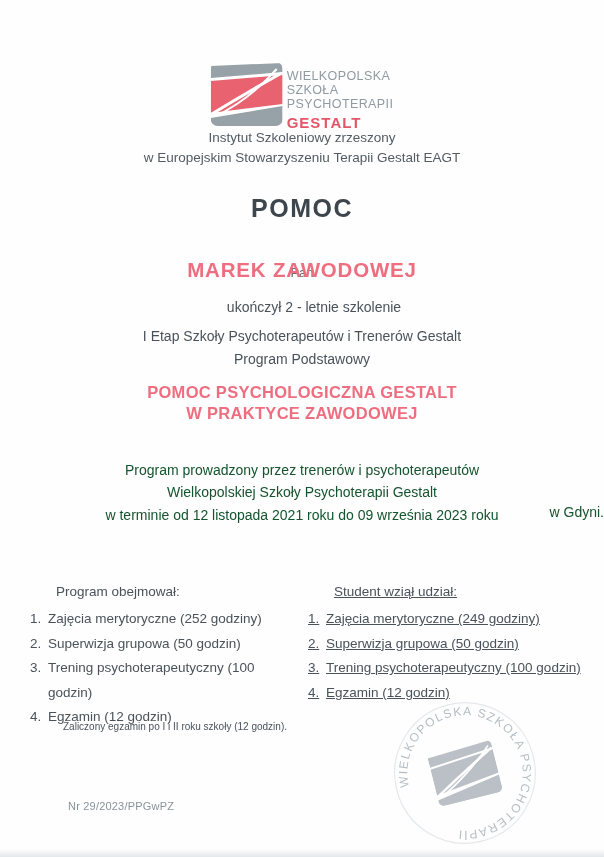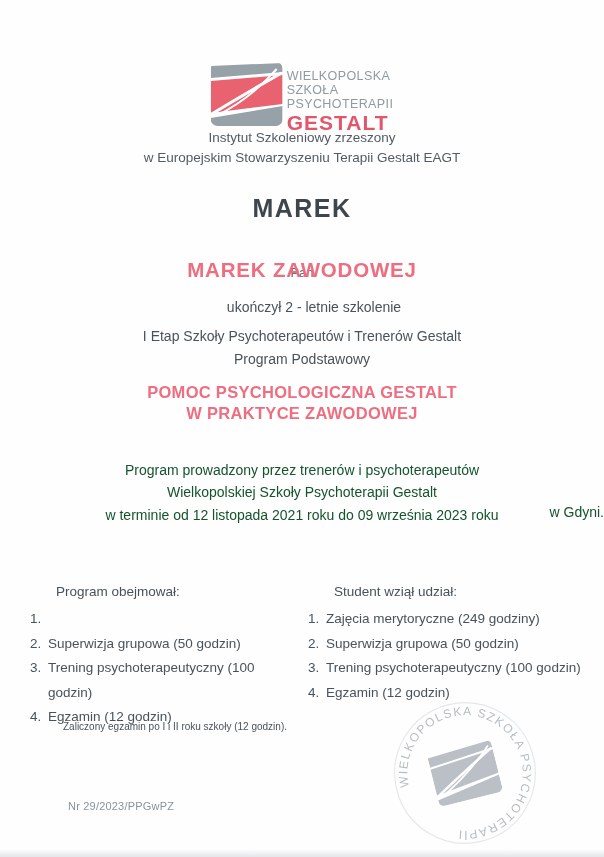--- a/index.html
+++ b/index.html
@@ -12,33 +12,33 @@
     color:#49525a;
   }
   .cline{position:absolute;left:0;width:100%;text-align:center;}
 
   
   .logo{position:absolute;top:61px;left:50%;transform:translateX(-50%);
         display:flex;align-items:flex-start;gap:4px;}
   .logo-mark{width:72px;height:68px;flex:0 0 auto;}
   .logo-text{padding-top:8px;}
   .logo-line{font-size:12.5px;line-height:14px;color:#909aa1;letter-spacing:0.4px;}
-  .logo-brand{font-size:21px;line-height:22px;font-weight:bold;color:#e4556a;letter-spacing:1px;margin-top:1px;}
+  .logo-brand{font-size:15px;line-height:22px;font-weight:bold;color:#e4556a;letter-spacing:1px;margin-top:1px;}
 
   .institute{font-size:13.5px;line-height:17px;color:#525b63;}
   .title{font-size:25px;font-weight:bold;letter-spacing:1.5px;color:#3e464d;}
   .salutation{font-size:13px;color:#5b646b;margin-top:24px;}
   .recipient{font-size:20.5px;font-weight:bold;color:#ee6e80;letter-spacing:0.8px;}
   .course{font-size:14px;line-height:23px;color:#49525a;}
   .program-title{font-size:16.5px;line-height:21px;font-weight:bold;color:#ee6e80;letter-spacing:0.3px;}
   .details{font-size:14px;line-height:22.5px;color:#14532d;}
 
   .col{position:absolute;top:583px;font-size:13.5px;color:#49525a;}
   .col-left{left:30px;width:272px;}
-  .col-right{left:308px;width:280px;}
+  .col-right{left:308px;width:280px;text-decoration:underline;}
   .col-heading{margin:0 0 6px 26px;line-height:18px;}
   .li{display:flex;line-height:24.5px;}
   .li .num{width:18px;flex:0 0 auto;}
 
   .exam-note{position:absolute;top:721px;left:63px;font-size:10px;color:#49525a;}
   .doc-number{position:absolute;top:800px;left:68px;font-size:11px;color:#8a939a;letter-spacing:0.2px;}
 
   
   .stamp{position:absolute;top:696px;left:388px;width:154px;height:154px;
          transform:rotate(-14deg);opacity:0.8;}
@@ -72,41 +72,42 @@
       <div class="logo-line">WIELKOPOLSKA</div>
       <div class="logo-line">SZKOŁA</div>
       <div class="logo-line">PSYCHOTERAPII</div>
       <div class="logo-brand">GESTALT</div>
     </div>
   </div>
 
   <div class="cline institute" style="top:129px;">Instytut Szkoleniowy zrzeszony</div>
   <div class="cline institute" style="top:149px;">w Europejskim Stowarzyszeniu Terapii Gestalt EAGT</div>
 
-  <div class="cline title" style="top:194px;">MAREK</div>
+  <div class="cline title" style="top:194px;">POMOC</div>
 
   <div class="cline salutation" style="top:241px;">Pan</div>
   <div class="cline recipient" style="top:258px;">MAREK ZAWODOWEJ</div>
 
   <div class="cline course" style="top:296px;padding-left:12px;">ukończył 2 - letnie szkolenie</div>
   <div class="cline course" style="top:325px;">I Etap Szkoły Psychoterapeutów i Trenerów Gestalt</div>
   <div class="cline course" style="top:348px;">Program Podstawowy</div>
 
   <div class="cline program-title" style="top:382px;">POMOC PSYCHOLOGICZNA GESTALT</div>
   <div class="cline program-title" style="top:403px;">W PRAKTYCE ZAWODOWEJ</div>
 
   <div class="cline details" style="top:459px;">Program prowadzony przez trenerów i psychoterapeutów</div>
   <div class="cline details" style="top:481px;">Wielkopolskiej Szkoły Psychoterapii Gestalt</div>
   <div class="cline details" style="top:504px;">w terminie od 12 listopada 2021 roku do 09 września 2023 roku</div>
   <div class="cline details" style="top:501px;text-align:right;">w Gdyni.</div>
 
   <div class="col col-left">
     <div class="col-heading">Program obejmował:</div>
     <div class="li">
       <span class="num">1.</span>
+      <span>Zajęcia merytoryczne (252 godziny)</span>
     </div>
     <div class="li">
       <span class="num">2.</span>
       <span>Superwizja grupowa (50 godzin)</span>
     </div>
     <div class="li">
       <span class="num">3.</span>
       <span>Trening psychoterapeutyczny (100 godzin)</span>
     </div>
     <div class="li">

